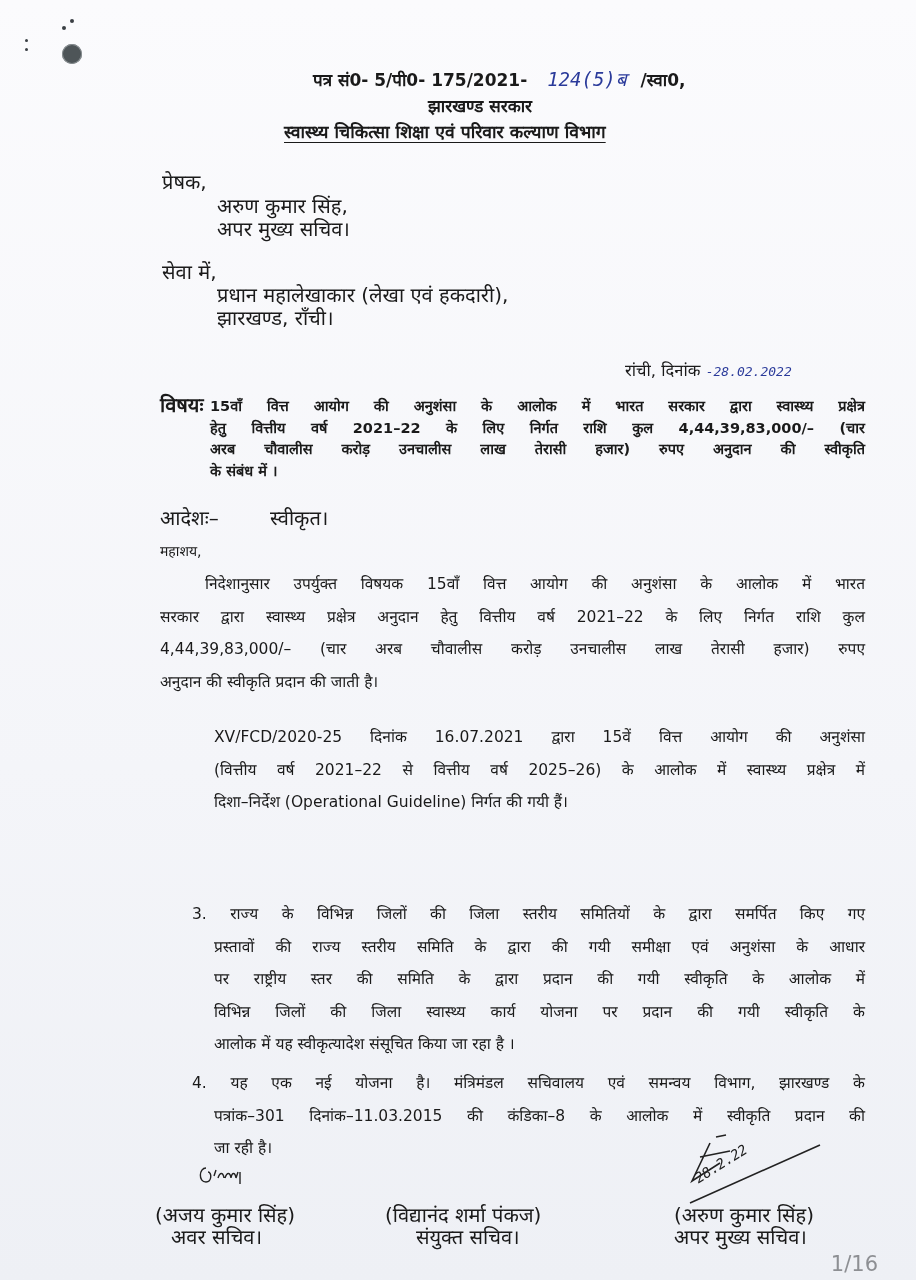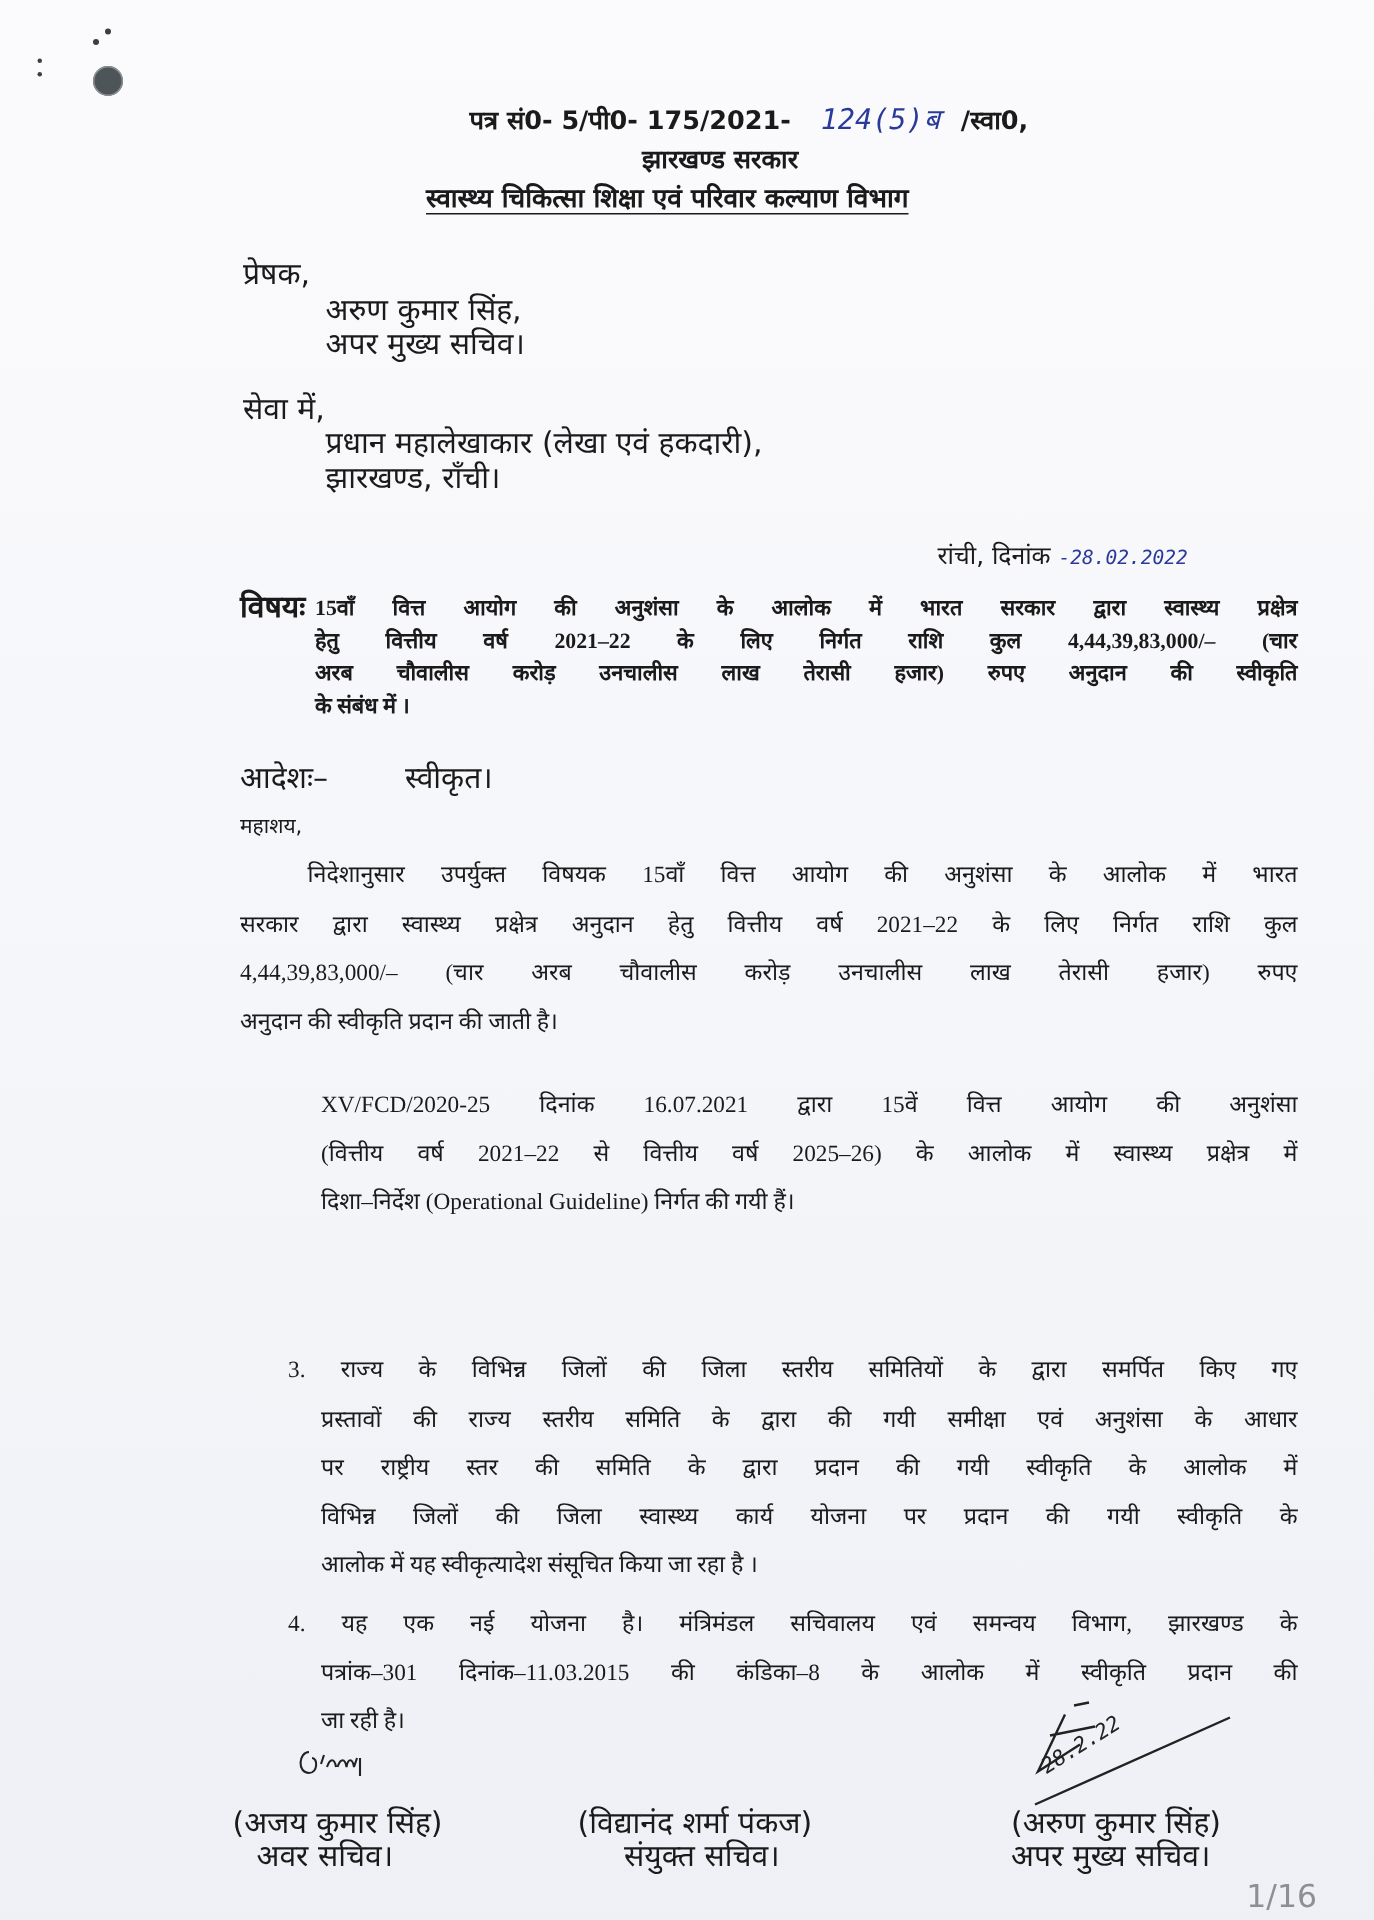--- a/index.html
+++ b/index.html
@@ -19,21 +19,20 @@
   }
   .dot { position:absolute; width:4px; height:4px; border-radius:50%; background:#3a3f44; }
   .abs { position:absolute; white-space:nowrap; }
   .t { font-size:20px; line-height:20px; }
   .head1 { font-size:17px; font-weight:bold; }
   .head3 { font-size:17.5px; font-weight:bold; text-decoration:underline; text-underline-offset:4px; }
   .hand { font-family:"DejaVu Sans Mono", monospace; color:#2a3a9a; font-style:italic; }
   .para {
     position:absolute; font-size:15.5px; line-height:32.5px; text-align:justify;
     text-align-last:left;
-    font-family:Liberation Serif, serif;
   }
   .subject { line-height:21.5px; }
   .sig-scribble { position:absolute; }
   .pagenum { position:absolute; right:38px; bottom:4px; font-size:21px; color:#8d8f93; font-family:"DejaVu Sans", sans-serif; }
   .bold { font-weight:bold; }
 </style>
 </head>
 <body>
 
 <div class="page">

